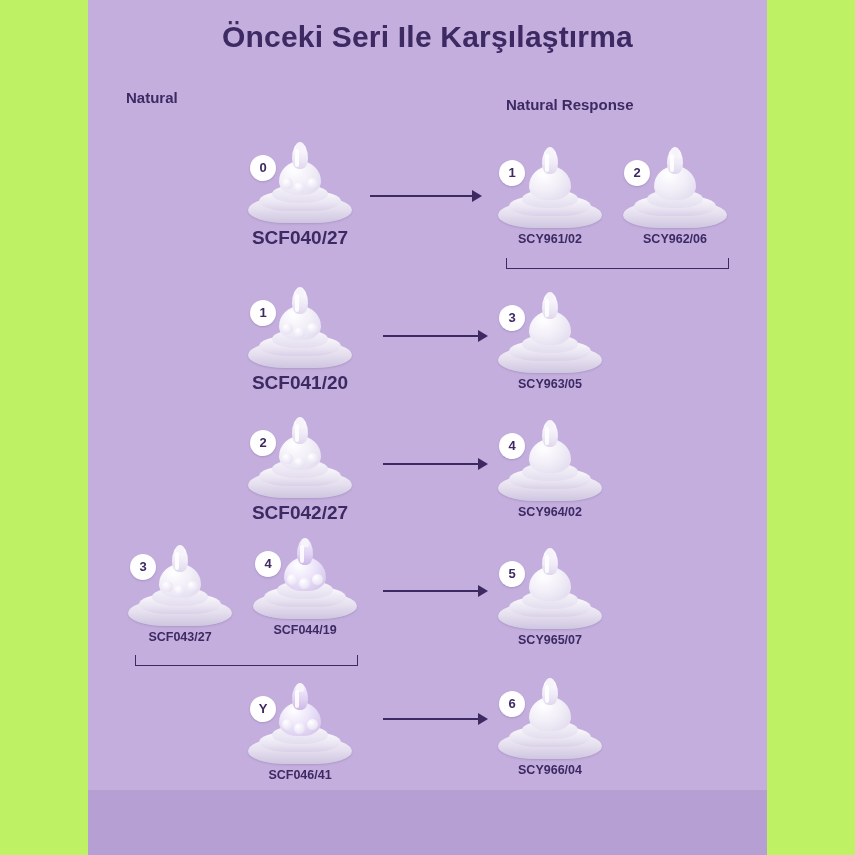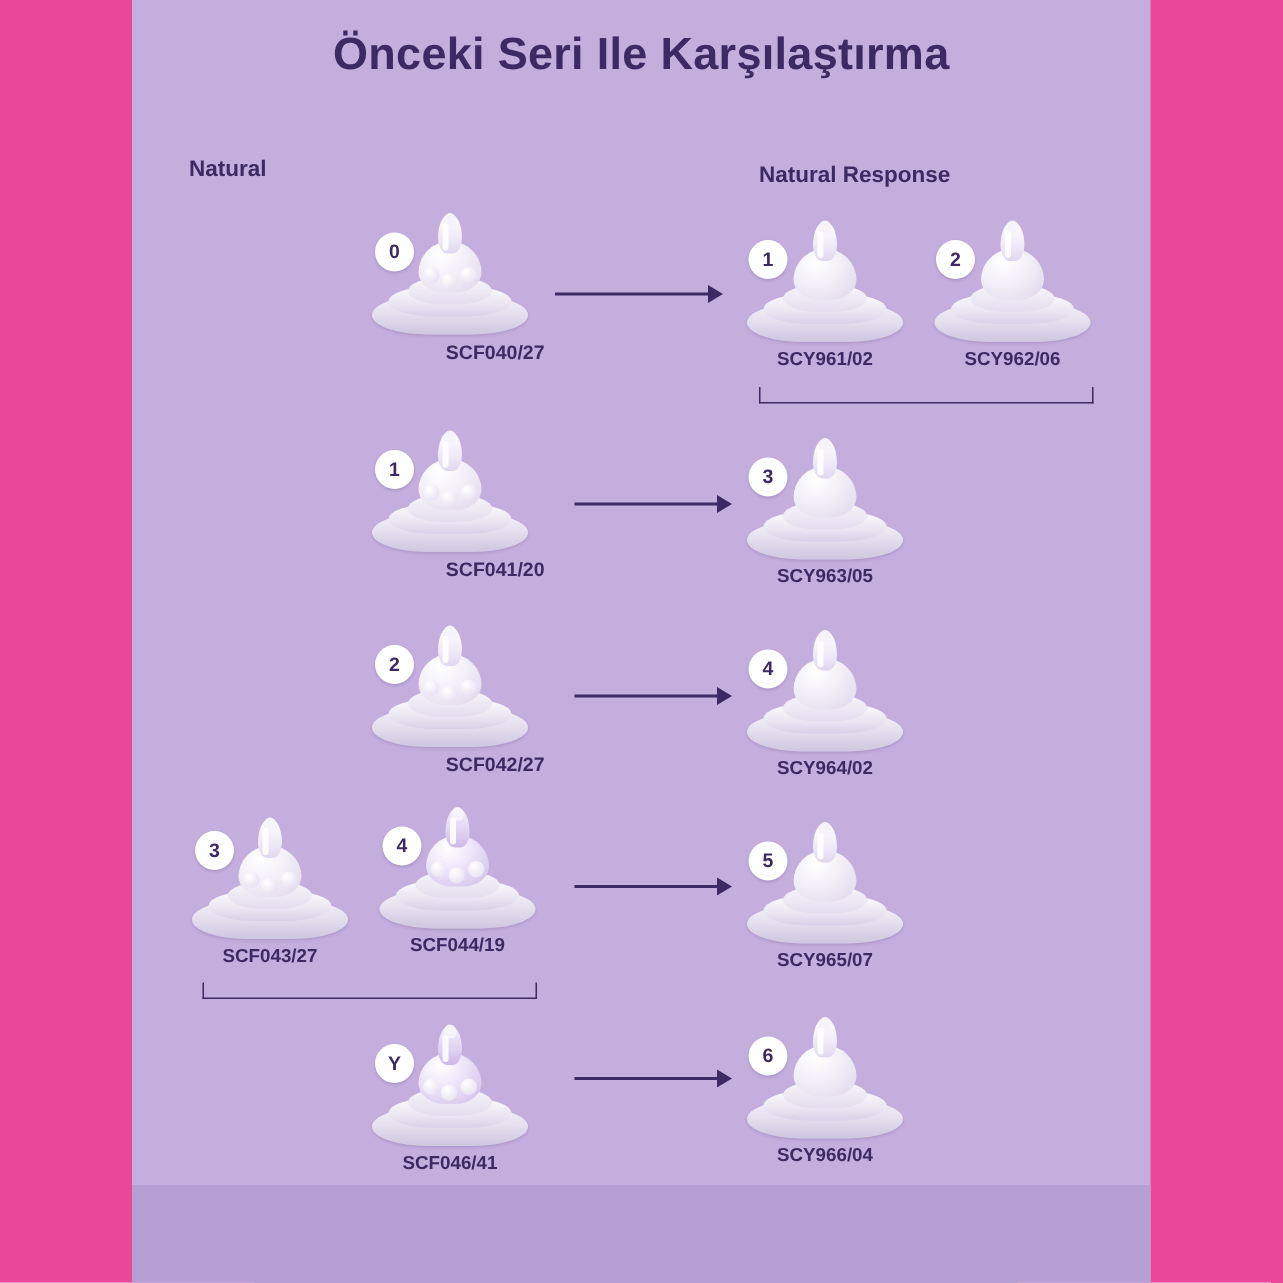--- a/index.html
+++ b/index.html
@@ -10,21 +10,21 @@
     width: 855px;
     height: 855px;
     background: #ffffff;
     font-family: "Liberation Sans", sans-serif;
     overflow: hidden;
   }
   .page {
     position: relative;
     width: 855px;
     height: 855px;
-    background: #ec4899;
+    background: #bef264;
     text-decoration: underline;
   }
   .panel {
     position: absolute;
     left: 88px;
     top: 0;
     width: 679px;
     height: 855px;
     background: #c3aedd;
   }
@@ -48,25 +48,25 @@
     letter-spacing: 0.2px;
   }
   .col-head {
     position: absolute;
     font-size: 15px;
     font-weight: bold;
     color: #3d2a63;
   }
   .col-head.left {
     left: 126px;
-    top: 104px;
+    top: 89px;
   }
   .col-head.right {
     left: 506px;
-    top: 108px;
+    top: 96px;
   }
 
   
   .item {
     position: absolute;
     width: 126px;
     text-align: center;
   }
   .nipple-wrap {
     position: relative;
@@ -74,22 +74,21 @@
     height: 86px;
   }
   .code {
     margin-top: 4px;
     font-size: 12.5px;
     font-weight: bold;
     color: #3d2a63;
     white-space: nowrap;
   }
   .code.big {
-    font-size: 13px;
-    text-align: right;
+    font-size: 19px;
   }
 
   
   .nip {
     position: absolute;
     left: 50%;
     bottom: 0;
     transform: translateX(-50%);
     width: 104px;
     height: 86px;

